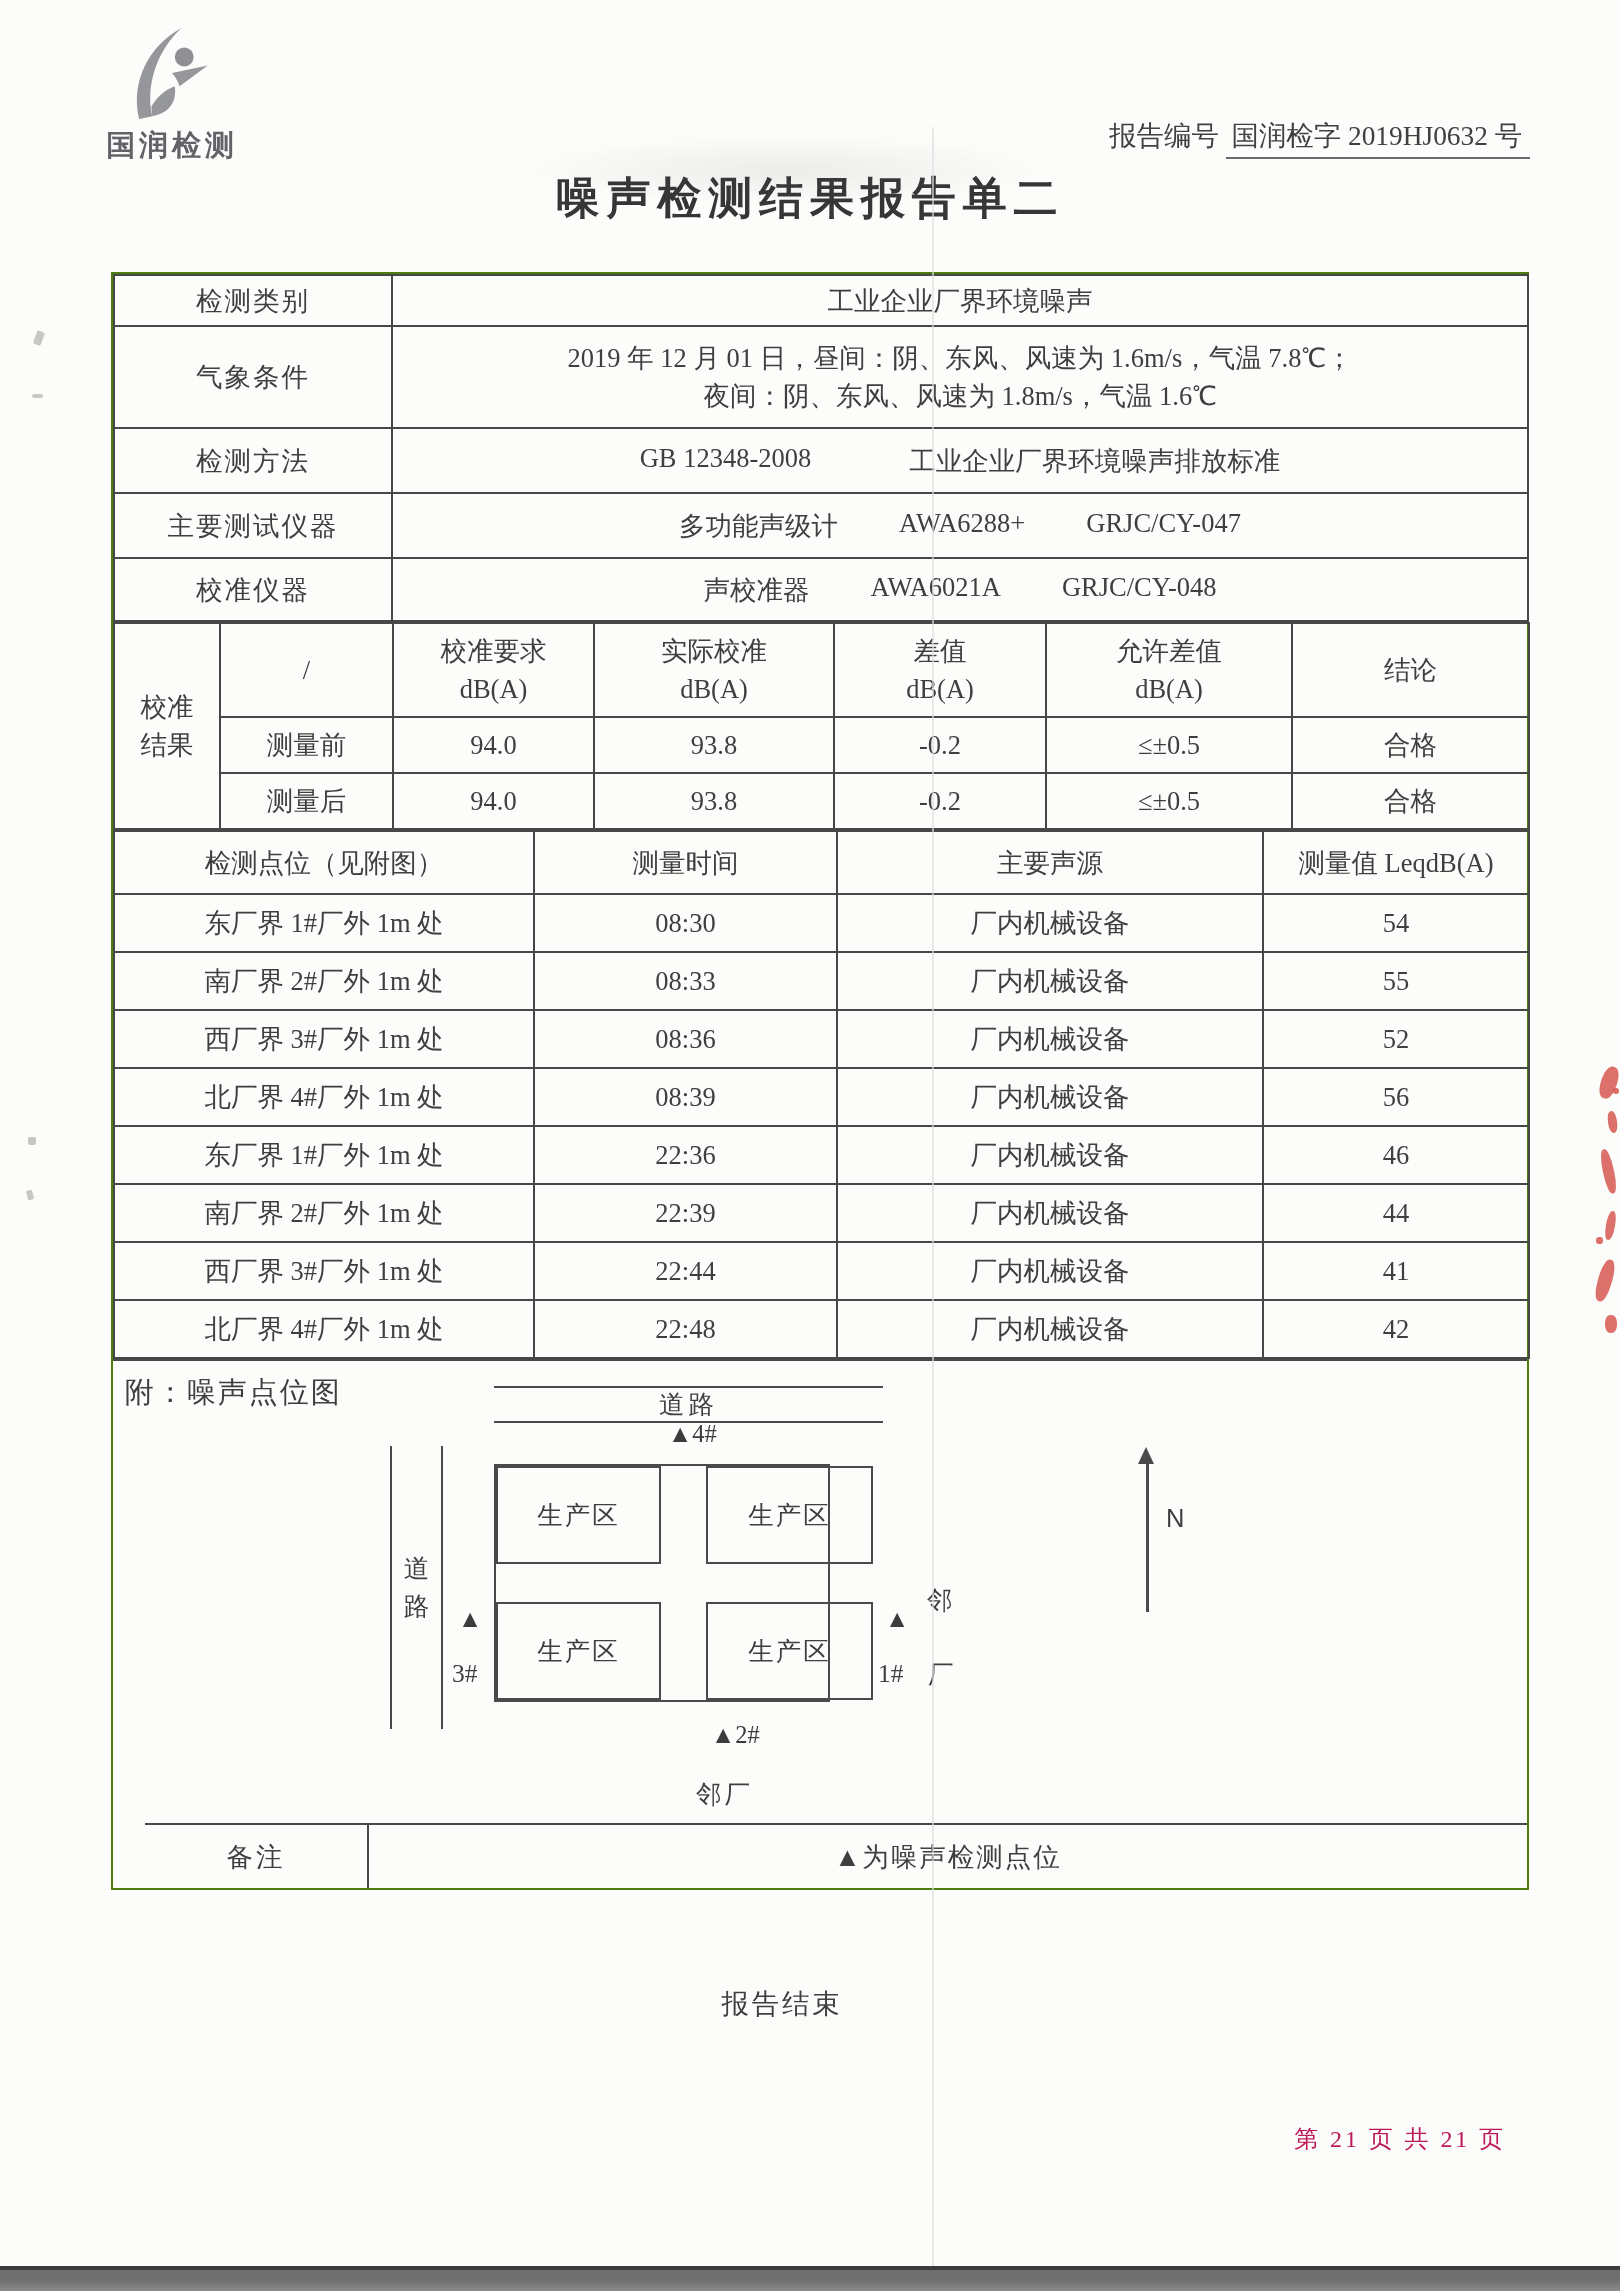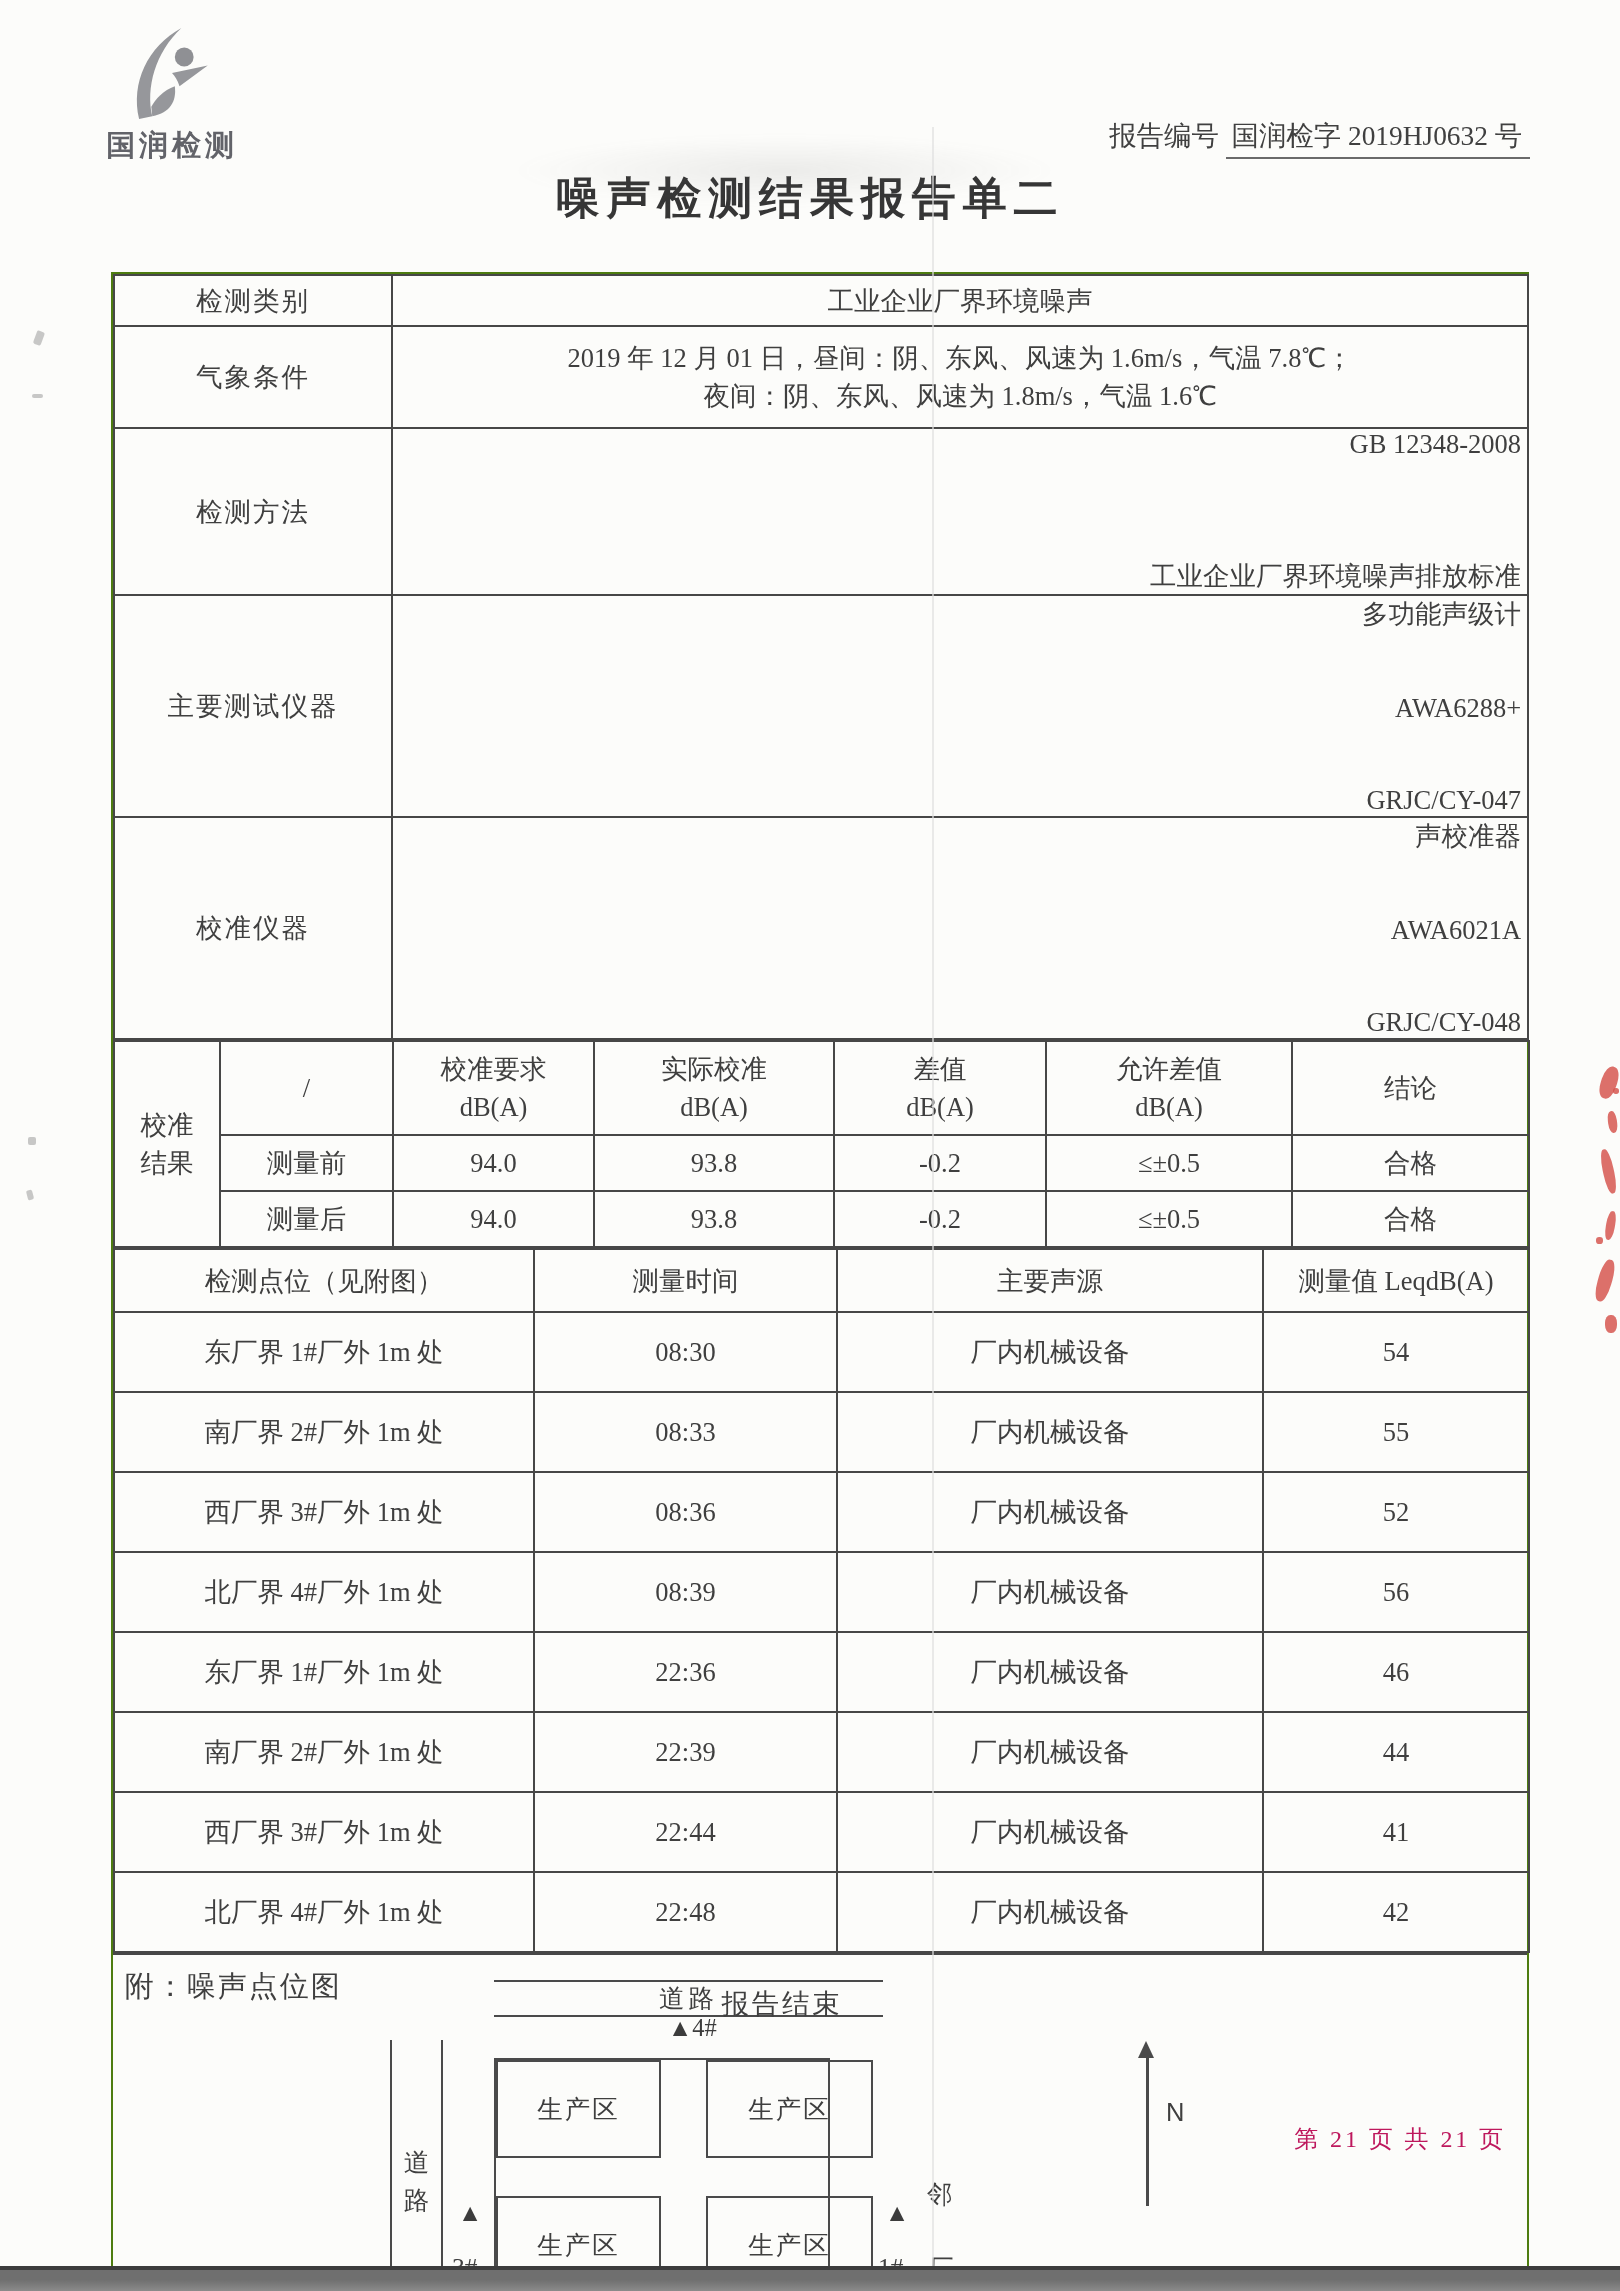--- a/index.html
+++ b/index.html
@@ -19,24 +19,24 @@
   .title{position:absolute; left:0; top:169px; width:100%; text-align:center;
     font-family:"Liberation Sans", sans-serif; font-weight:bold; font-size:44px;
     letter-spacing:6.9px; color:#363636; margin:0;}
   
   .doc-table{position:absolute; left:111px; top:272px; width:1418px;
     border:2px solid #4d7c0f; box-sizing:border-box; background:transparent;}
   table{border-collapse:collapse; table-layout:fixed; width:1414px;}
   td{border:2px solid #474747; text-align:center; vertical-align:middle; padding:0 5.9px;
      overflow:hidden;}
   .h52{height:51px}.h104{height:102px}.h66{height:65px}.h64{height:63px}
-  .h96{height:94px}.h57{height:56px}.h71{height:80px}
+  .h96{height:94px}.h57{height:56px}.h71{height:58px}
   .lbl{letter-spacing:2px;}
   .two-line{line-height:1.45;}
-  .flexparts{display:flex; justify-content:center; align-items:flex-end; gap:61px;flex-direction:column;}
+  .flexparts{display:flex; justify-content:center; align-items:flex-start; gap:61px;}
   .flexparts.wide{gap:98px;}
   
   .annex{position:relative; height:462px; border-top:2px solid #474747;}
   .annex-label{position:absolute; left:11.8px; top:11.8px; font-size:29px; letter-spacing:2px;}
   .road-top{position:absolute; left:381px; top:24.5px; width:389px; height:33px;
     border-top:2px solid #4a4a4a; border-bottom:2px solid #4a4a4a;
     display:flex; align-items:center; justify-content:center; font-size:25.5px; letter-spacing:3.9px;}
   .marker{font-size:24.5px; color:#3c3c3c;}
   .m4{position:absolute; left:555px; top:59px;}
   .factory{position:absolute; left:381px; top:103px; width:336px; height:238px;

